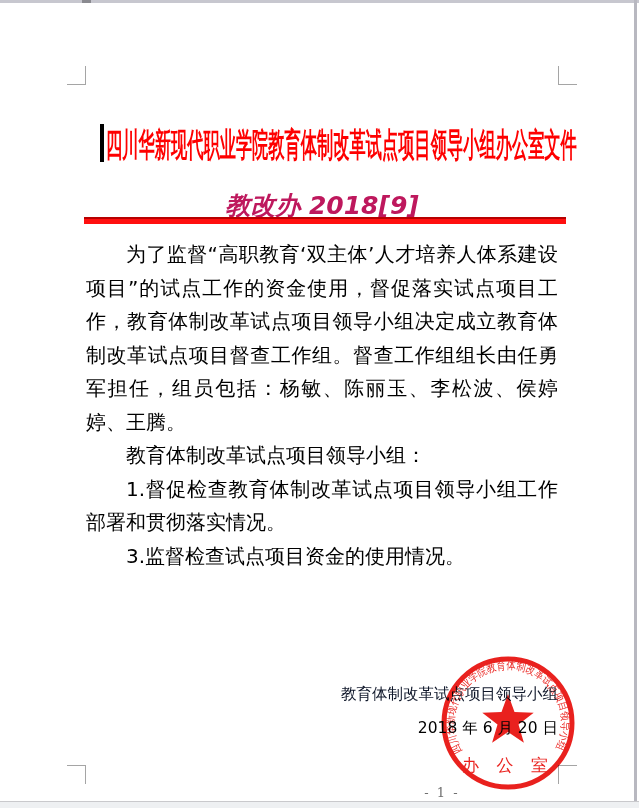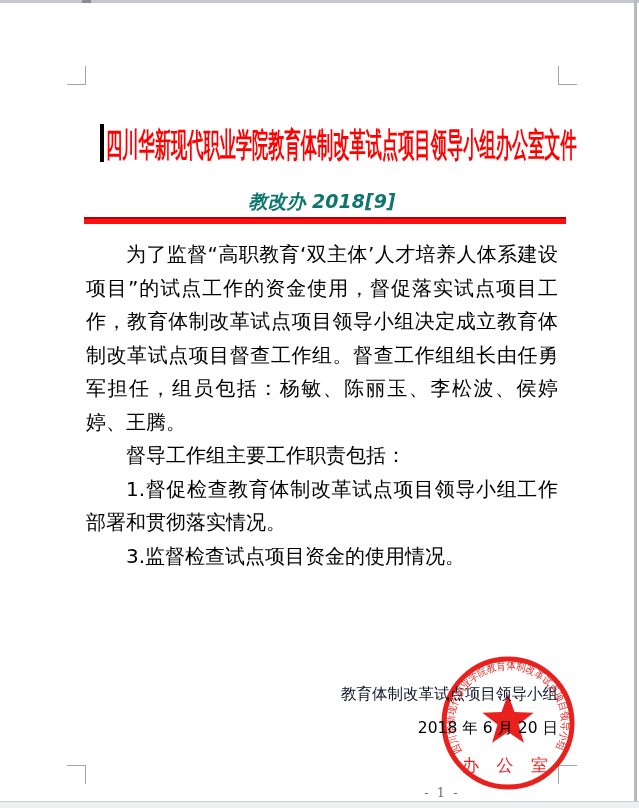--- a/index.html
+++ b/index.html
@@ -22,21 +22,21 @@
   
   .cursor-bar{position:absolute;left:100px;top:124px;width:4px;height:38px;background:#000;}
   .banner{position:absolute;left:106px;top:123px;width:455px;height:40px;overflow:visible;}
   .banner-text{
     display:inline-block;white-space:nowrap;
     font-size:33px;font-weight:bold;color:#fe0000;
     transform:scaleX(0.492);transform-origin:left top;letter-spacing:0;
   }
   .doc-number{
     position:absolute;left:86px;top:189px;width:472px;text-align:center;
-    font-size:19px;font-weight:bold;font-style:italic;color:#0f766e;
+    font-size:25px;font-weight:bold;font-style:italic;color:#be185d;
   }
   .red-rule{
     position:absolute;left:84px;top:217px;width:482px;height:7px;
     background:#ff0f0f;border-top:2px solid #b80000;box-sizing:border-box;
   }
   
   .body-block{
     position:absolute;left:86px;top:238px;width:472px;
     font-size:20px;line-height:33.5px;color:#000;
     text-align:justify;text-justify:inter-character;
@@ -68,21 +68,21 @@
 
 <div class="cursor-bar"></div>
 <div class="banner">
   <span class="banner-text">四川华新现代职业学院教育体制改革试点项目领导小组办公室文件</span>
 </div>
 <div class="doc-number">教改办 2018[9]</div>
 <div class="red-rule"></div>
 
 <div class="body-block">
     <p>为了监督“高职教育‘双主体’人才培养人体系建设项目”的试点工作的资金使用，督促落实试点项目工作，教育体制改革试点项目领导小组决定成立教育体制改革试点项目督查工作组。督查工作组组长由任勇军担任，组员包括：杨敏、陈丽玉、李松波、侯婷婷、王腾。</p>
-    <p>督导工作组主要工作职责包括：</p>
+    <p>教育体制改革试点项目领导小组：</p>
     <p>1.督促检查教育体制改革试点项目领导小组工作部署和贯彻落实情况。</p>
     <p>3.监督检查试点项目资金的使用情况。</p>
   </div>
 
 <div class="sig-line">教育体制改革试点项目领导小组</div>
 <div class="date-line">2018 年 6 月 20 日</div>
 
 <svg class="seal" viewBox="0 0 144 144" xmlns="http://www.w3.org/2000/svg">
   <circle cx="71" cy="70" r="64" fill="none" stroke="#e8100c" stroke-width="5"></circle>
   <defs>

